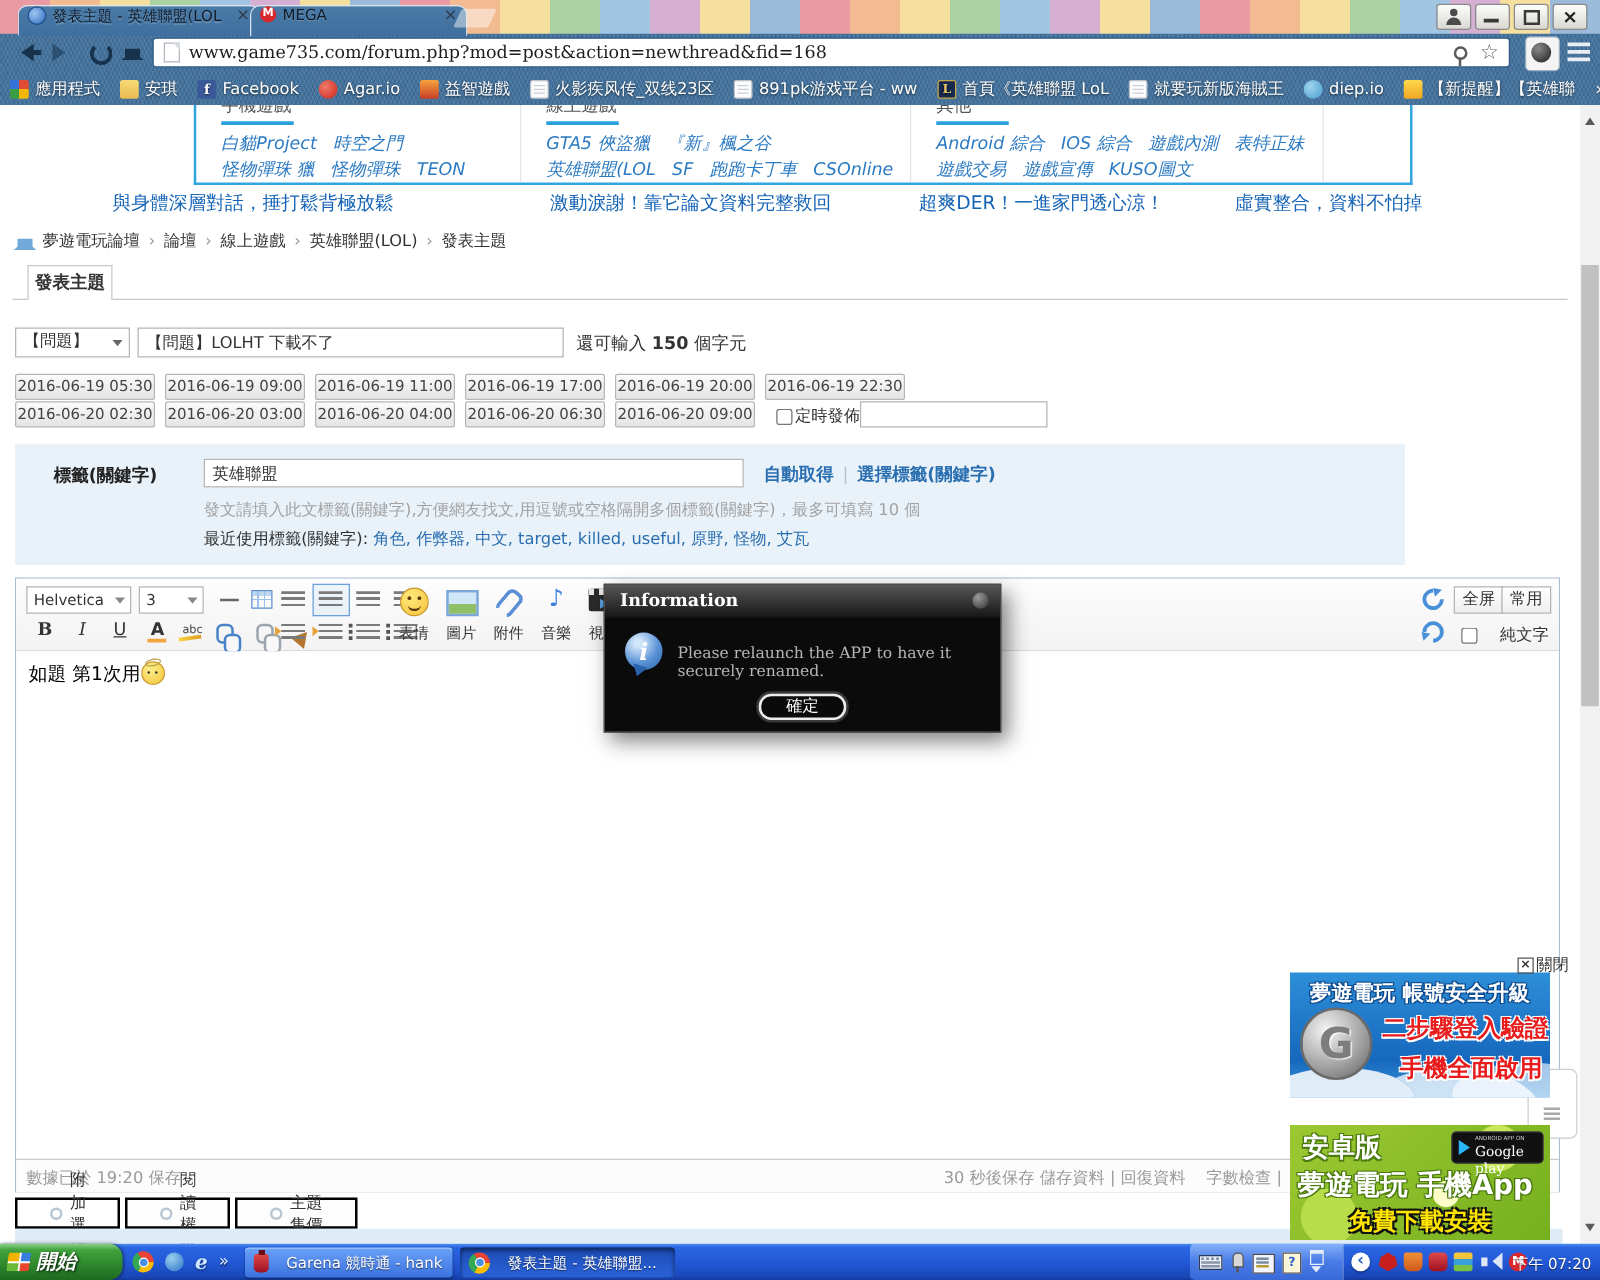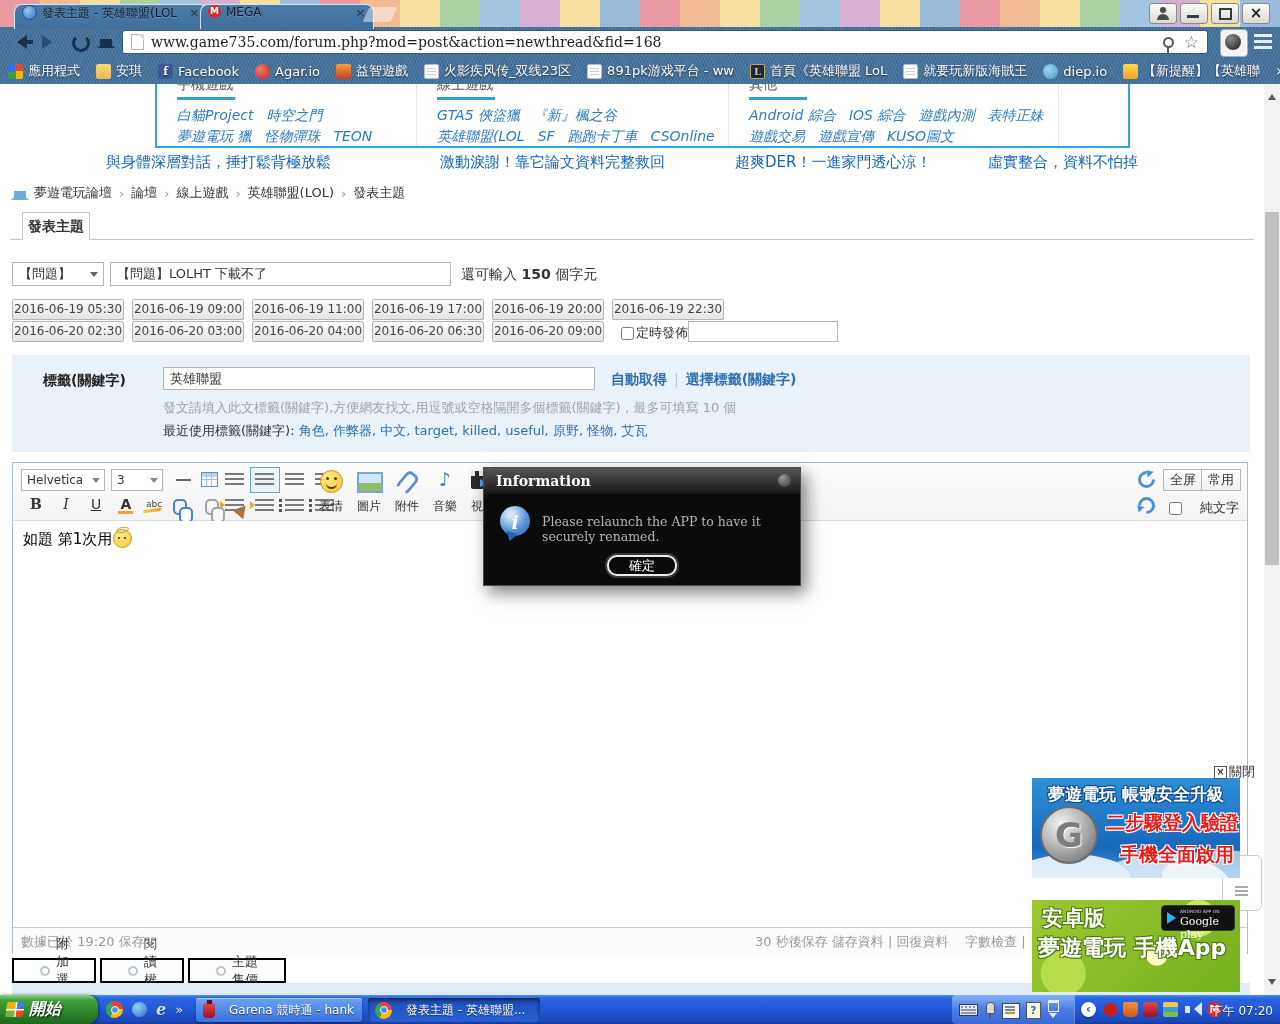--- a/index.html
+++ b/index.html
@@ -96,21 +96,21 @@
   .cat-select .dd{position:absolute;right:5px;top:9px;width:0;height:0;border:4px solid transparent;border-top:5px solid #666;}
   .txt-input{position:absolute;background:#fff;border:1px solid #b5b5b5;box-sizing:border-box;font-size:13px;color:#333;padding:0 6px;font-family:inherit;}
   .title-input{left:110px;top:178px;width:341px;height:24px;}
   .remain{position:absolute;left:461px;top:182px;font-size:14px;color:#333;}
   .timebtn{position:absolute;width:112px;height:21px;background:linear-gradient(#fbfbfb,#e4e4e4);border:1px solid #b4b4b4;border-radius:2px;box-sizing:border-box;font-size:12px;color:#444;text-align:center;line-height:19px;}
   .r1{top:215px;}.r2{top:237px;}
   .cb{position:absolute;width:13px;height:13px;}
   .sched-label{position:absolute;left:636px;top:240px;font-size:13px;color:#333;}
   .sched-input{left:688px;top:237px;width:150px;height:21px;}
 
-  .tags{position:absolute;left:12px;top:271px;width:1238px;height:97px;background:#e9f2f9;}
+  .tags{position:absolute;left:12px;top:271px;width:1112px;height:97px;background:#e9f2f9;}
   .tags-label{position:absolute;left:31px;top:17px;font-weight:bold;font-size:14px;color:#222;}
   .tags-input{left:151px;top:12px;width:432px;height:23px;}
   .tags-links{position:absolute;left:599px;top:16px;font-size:14px;font-weight:bold;}
   .tags-links .sep{color:#b5c3cf;font-weight:normal;margin:0 7px;}
   .tags-hint{position:absolute;left:151px;top:44px;font-size:13px;color:#a3a3a3;}
   .tags-recent{position:absolute;left:151px;top:67px;font-size:13px;color:#333;}
   .tags-recent a{color:#2b6fb1;}
   .tags-recent .cm{color:#2b6fb1;}
 
   
@@ -353,21 +353,21 @@
 
   <div class="page">
 
     <div class="megamenu">
       <div class="mcol mc1">
         <div class="hdr">
             <span>手機遊戲</span>
           </div>
         <div class="bluebar"></div>
         <div class="mlinks">
-          <a>白貓Project</a><a>時空之門</a><a>夢遊電玩 獵</a><a>怪物彈珠</a><a>TEON</a>
+          <a>白貓Project</a><a>時空之門</a><a>怪物彈珠 獵</a><a>怪物彈珠</a><a>TEON</a>
         </div>
       </div>
       <div class="mcol mc2">
         <div class="hdr">
             <span>線上遊戲</span>
           </div>
         <div class="bluebar"></div>
         <div class="mlinks">
           <a>GTA5 俠盜獵</a><a>『新』楓之谷</a><a>英雄聯盟(LOL</a><a>SF</a><a>跑跑卡丁車</a><a>CSOnline</a>
         </div>
@@ -378,21 +378,21 @@
           </div>
         <div class="bluebar"></div>
         <div class="mlinks">
           <a>Android 綜合</a><a>IOS 綜合</a><a>遊戲內測</a><a>表特正妹</a><a>遊戲交易</a><a>遊戲宣傳</a><a>KUSO圖文</a>
         </div>
       </div>
       <div class="mcol mc4"></div>
     </div>
 
     <div class="promos">
-      <span class="promo" style="left:106px">與身體深層對話，捶打鬆背極放鬆</span>
+      <span class="promo" style="left:90px">與身體深層對話，捶打鬆背極放鬆</span>
       <span class="promo" style="left:440px">激動淚謝！靠它論文資料完整救回</span>
       <span class="promo" style="left:735px">超爽DER！一進家門透心涼！</span>
       <span class="promo" style="left:988px">虛實整合，資料不怕掉</span>
     </div>
 
     <div class="breadcrumb">
       <span class="home-ic"></span>
       <span class="crumb">夢遊電玩論壇</span>
       <span class="crumb-sep">›</span>
       <span class="crumb">論壇</span>
@@ -530,20 +530,21 @@
       <div class="ad1-l3">手機全面啟用</div>
     </div>
     <div class="ad2">
       <div class="ad2-l1">安卓版</div>
       <div class="playbadge">
         <span class="playtri"></span>
         <span class="play-sm">ANDROID APP ON</span>
         <span class="play-lg">Google play</span>
       </div>
       <div class="ad2-l2">夢遊電玩 手機App</div>
+      <div class="ad2-l3">免費下載安裝</div>
     </div>
 
     <div class="dialog">
       <div class="dlg-title">Information</div>
       <div class="dlg-circle"></div>
       <div class="info-ic"></div>
       <div class="dlg-msg">Please relaunch the APP to have it securely renamed.</div>
       <div class="dlg-ok">確定</div>
     </div>
   </div>

